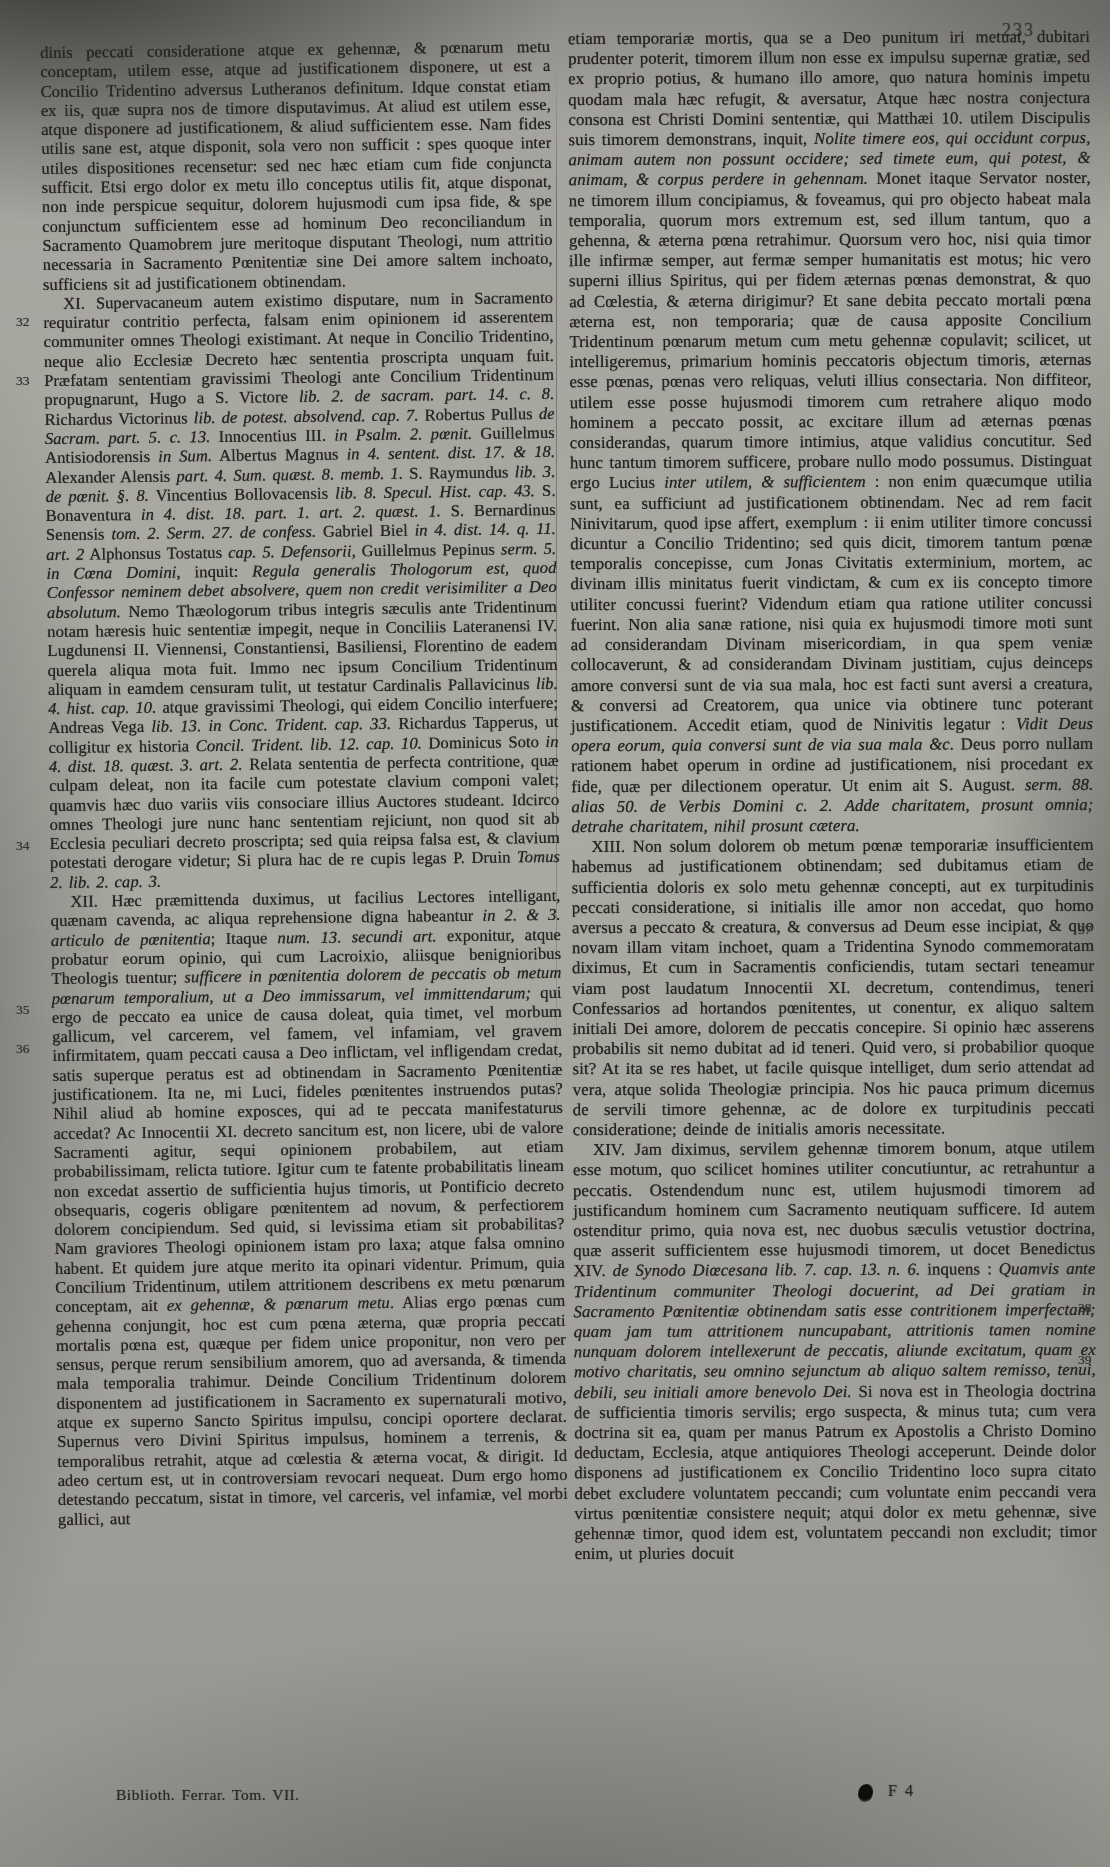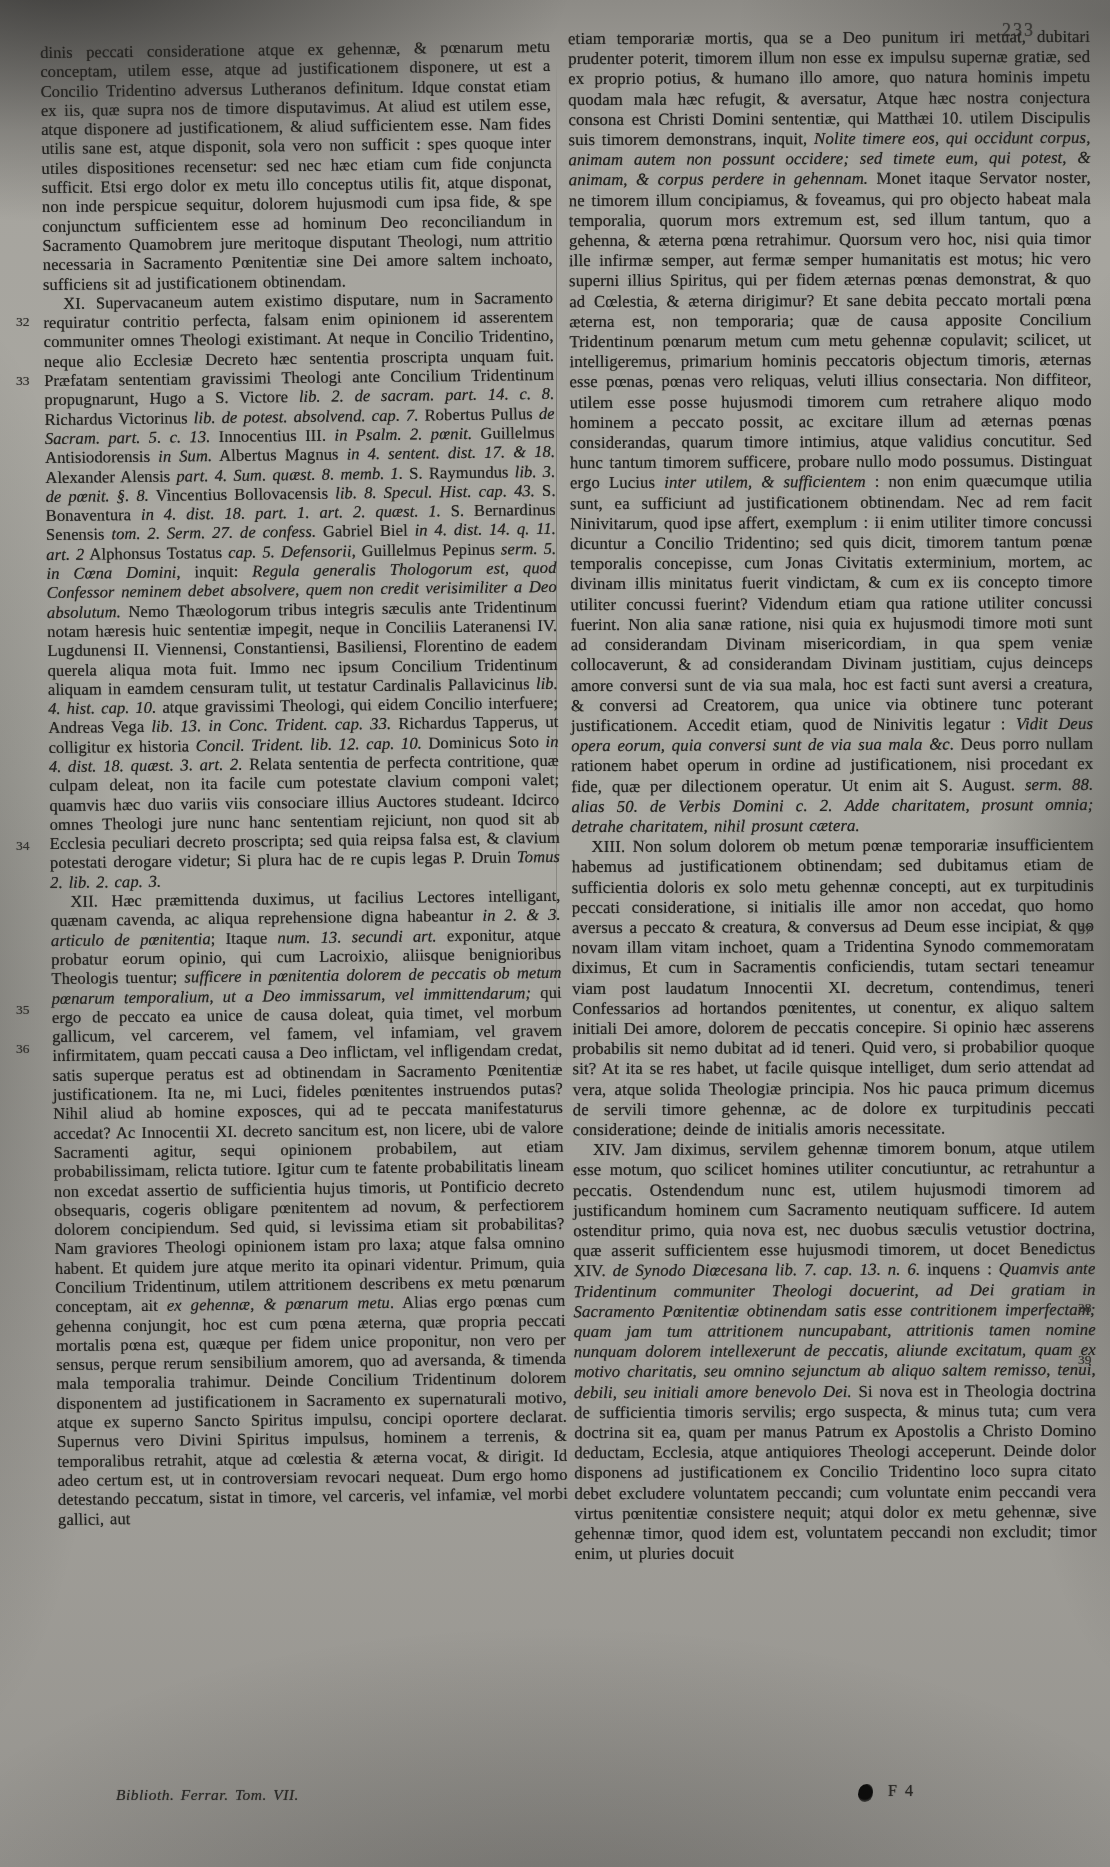--- a/index.html
+++ b/index.html
@@ -48,21 +48,21 @@
   .divider{
     position:absolute;left:556px;top:60px;width:1px;height:1180px;
     background:linear-gradient(180deg,transparent,rgba(50,49,46,.45) 12%,rgba(50,49,46,.35) 60%,transparent);
   }
   .margin-note{
     position:absolute;font-size:13.5px;color:#34332f;
     text-shadow:0 0 .8px rgba(50,49,46,.8);
   }
   .footer-citation{
     position:absolute;left:116px;top:1786px;
-    font-style:italic;font-size:15.5px;letter-spacing:.5px;word-spacing:2px;
+    font-size:15.5px;letter-spacing:.5px;word-spacing:2px;
     color:#2c2b28;text-shadow:0 0 .9px rgba(44,43,40,.85);
   }
   .signature{
     position:absolute;left:888px;top:1782px;font-size:16px;
     letter-spacing:2px;color:#2a2926;text-shadow:0 0 1px rgba(42,41,38,.9);
   }
   .catchword{
     position:absolute;left:988px;top:1886px;font-size:13px;
     color:#2a2926;text-shadow:0 0 1px rgba(42,41,38,.9);
   }

